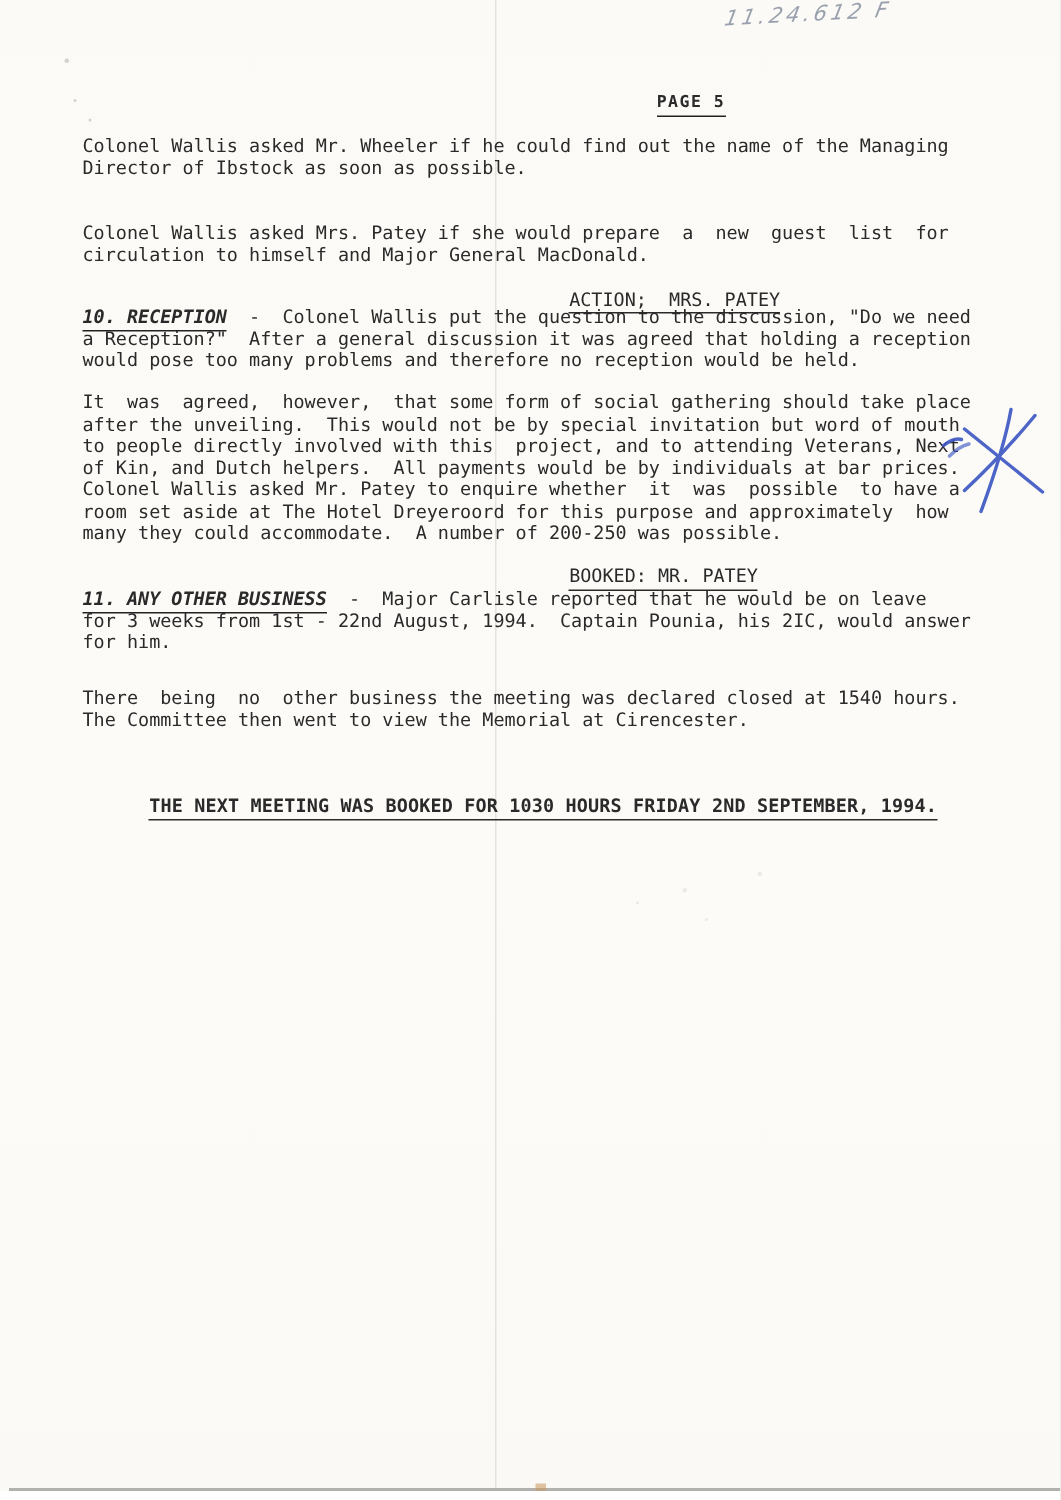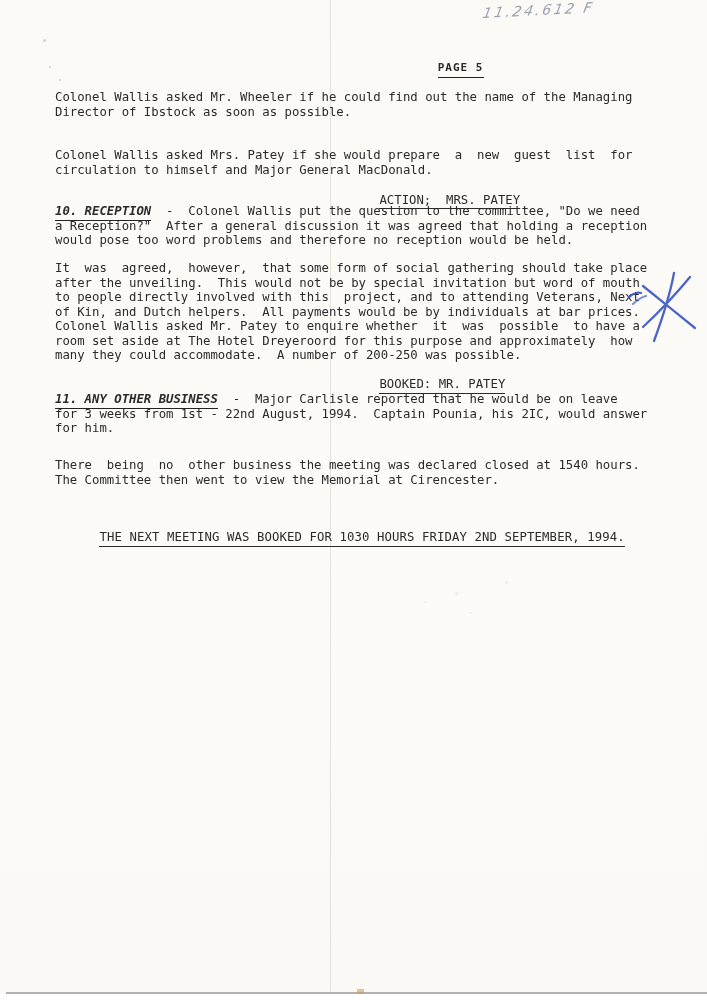--- a/index.html
+++ b/index.html
@@ -42,21 +42,21 @@
   .u{border-bottom:1px solid #2a2a2a;padding-bottom:1px;}
   .hd{font-weight:bold;border-bottom:1px solid #222;padding-bottom:2px;font-style:italic;}
   .page-title-line{line-height:15px;font-size:11px;white-space:pre;}
   .page-title-line .tt{
     display:inline-block;margin-left:343px;font-weight:bold;
     border-bottom:1px solid #222;padding-bottom:2px;letter-spacing:1px;
   }
   .action .u{display:inline-block;margin-left:280px;}
   .mt4{margin-top:4px;}
   .mt1{margin-top:1px;}
-  .closing .u{font-weight:normal;padding-bottom:2px;letter-spacing:0.1px;}
+  .closing .u{font-weight:bold;padding-bottom:2px;letter-spacing:0.1px;}
   .pen{position:absolute;left:0;top:0;color:var(--pen_blue,#3a55c2);}
   .speck{position:absolute;border-radius:50%;background:rgba(70,70,70,0.22);}
   .speck.f{background:rgba(90,90,100,0.10);}
 </style>
 </head>
 <body>
 
 <div class="paper">
 
   <div class="fold"></div>
@@ -87,23 +87,23 @@
 
   <div class="blk" style="top:148px;">
     <div class="line">Colonel Wallis asked Mrs. Patey if she would prepare  a  new  guest  list  for</div>
     <div class="line">circulation to himself and Major General MacDonald.</div>
     <div class="line action mt1">
       <span class="u">ACTION;  MRS. PATEY</span>
     </div>
   </div>
 
   <div class="blk" style="top:204px;">
-    <div class="line"><span class="hd">10. RECEPTION</span><span>  -  Colonel Wallis put the question to the committee, "Do we need</span></div>
+    <div class="line"><span class="hd">10. RECEPTION</span><span>  -  Colonel Wallis put the question to the discussion, "Do we need</span></div>
     <div class="line">a Reception?"  After a general discussion it was agreed that holding a reception</div>
-    <div class="line">would pose too word problems and therefore no reception would be held.</div>
+    <div class="line">would pose too many problems and therefore no reception would be held.</div>
   </div>
 
   <div class="blk" style="top:261px;">
     <div class="line">It  was  agreed,  however,  that some form of social gathering should take place</div>
     <div class="line">after the unveiling.  This would not be by special invitation but word of mouth</div>
     <div class="line">to people directly involved with this  project, and to attending Veterans, Next</div>
     <div class="line">of Kin, and Dutch helpers.  All payments would be by individuals at bar prices.</div>
     <div class="line">Colonel Wallis asked Mr. Patey to enquire whether  it  was  possible  to have a</div>
     <div class="line">room set aside at The Hotel Dreyeroord for this purpose and approximately  how</div>
     <div class="line">many they could accommodate.  A number of 200-250 was possible.</div>

